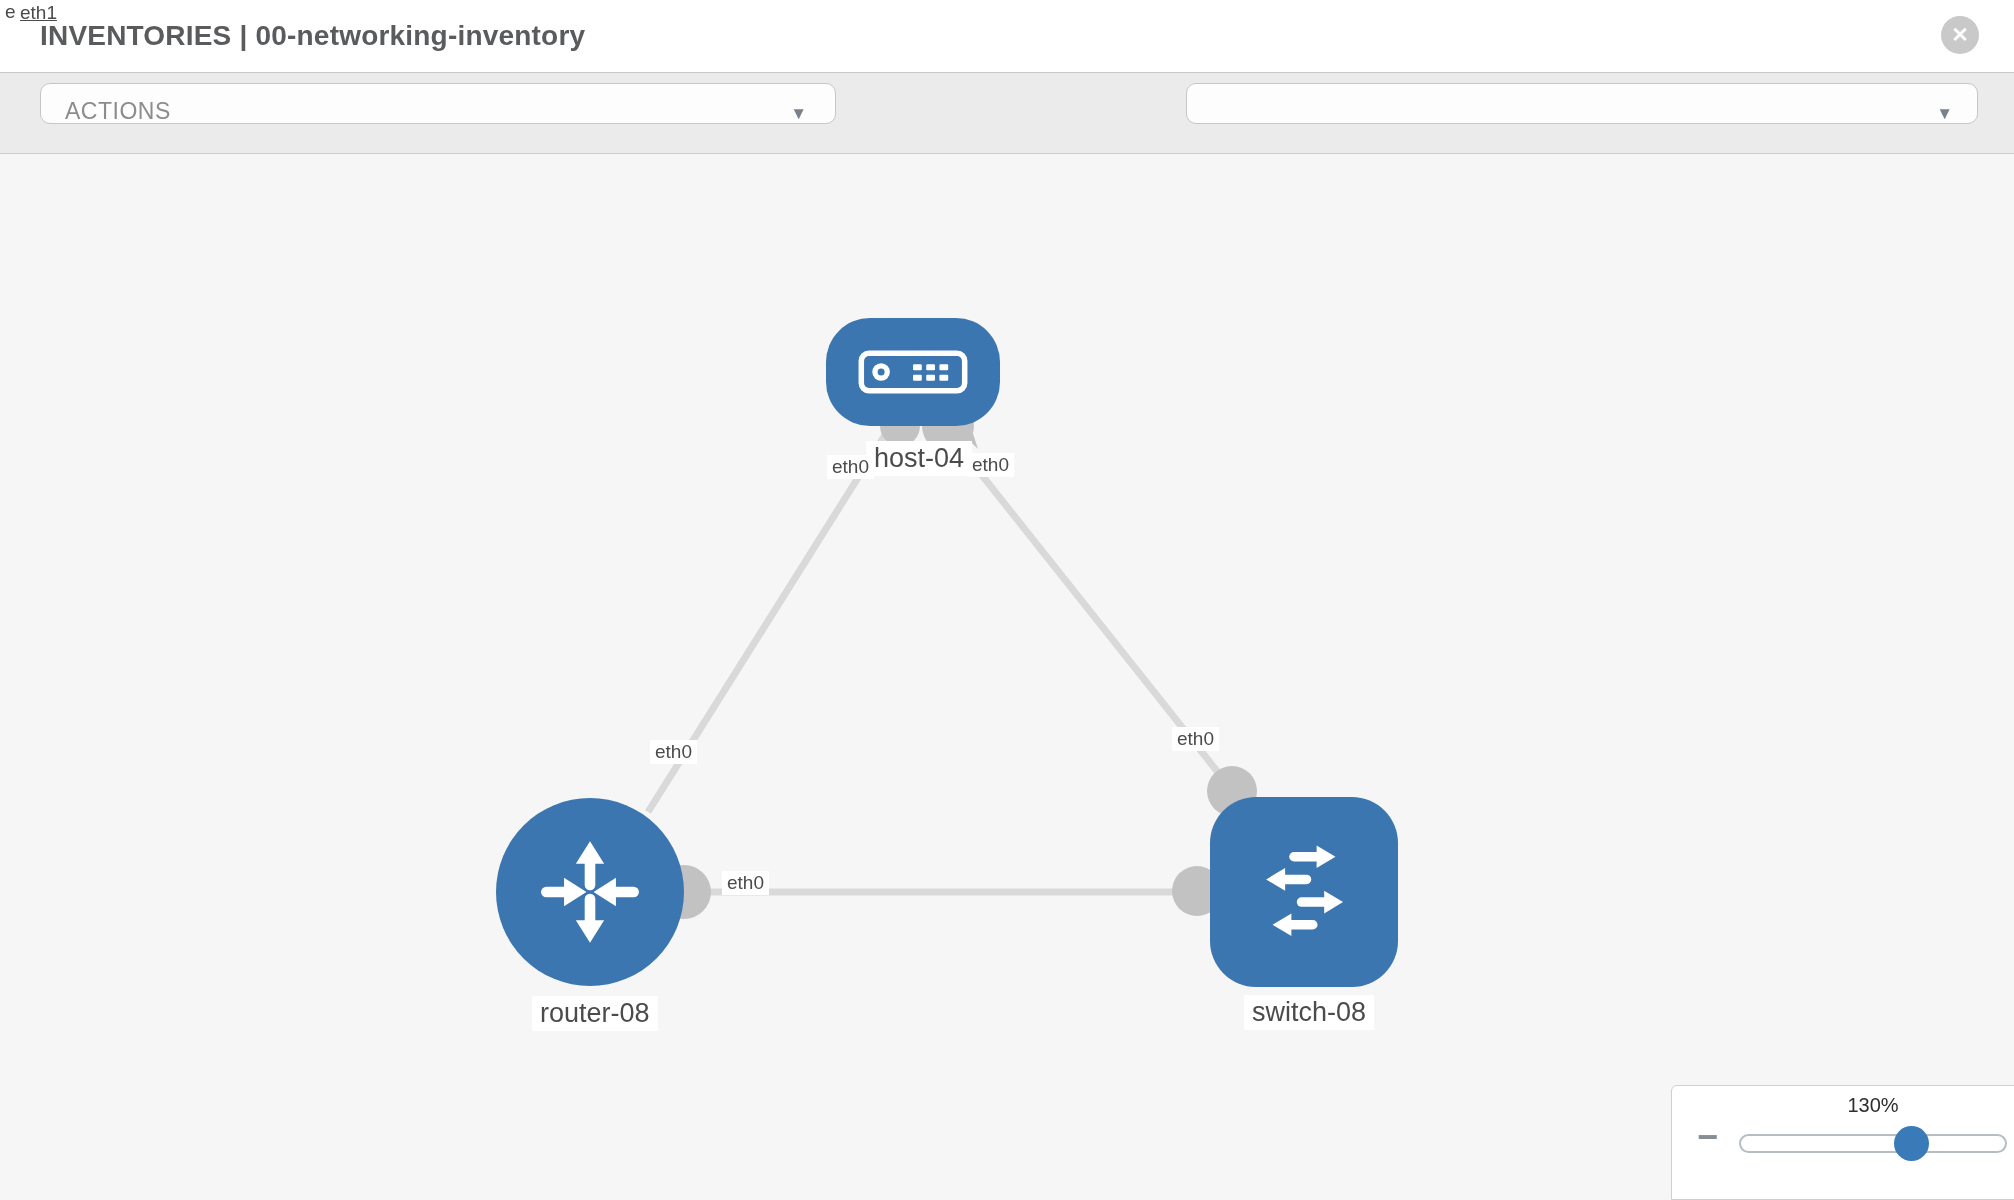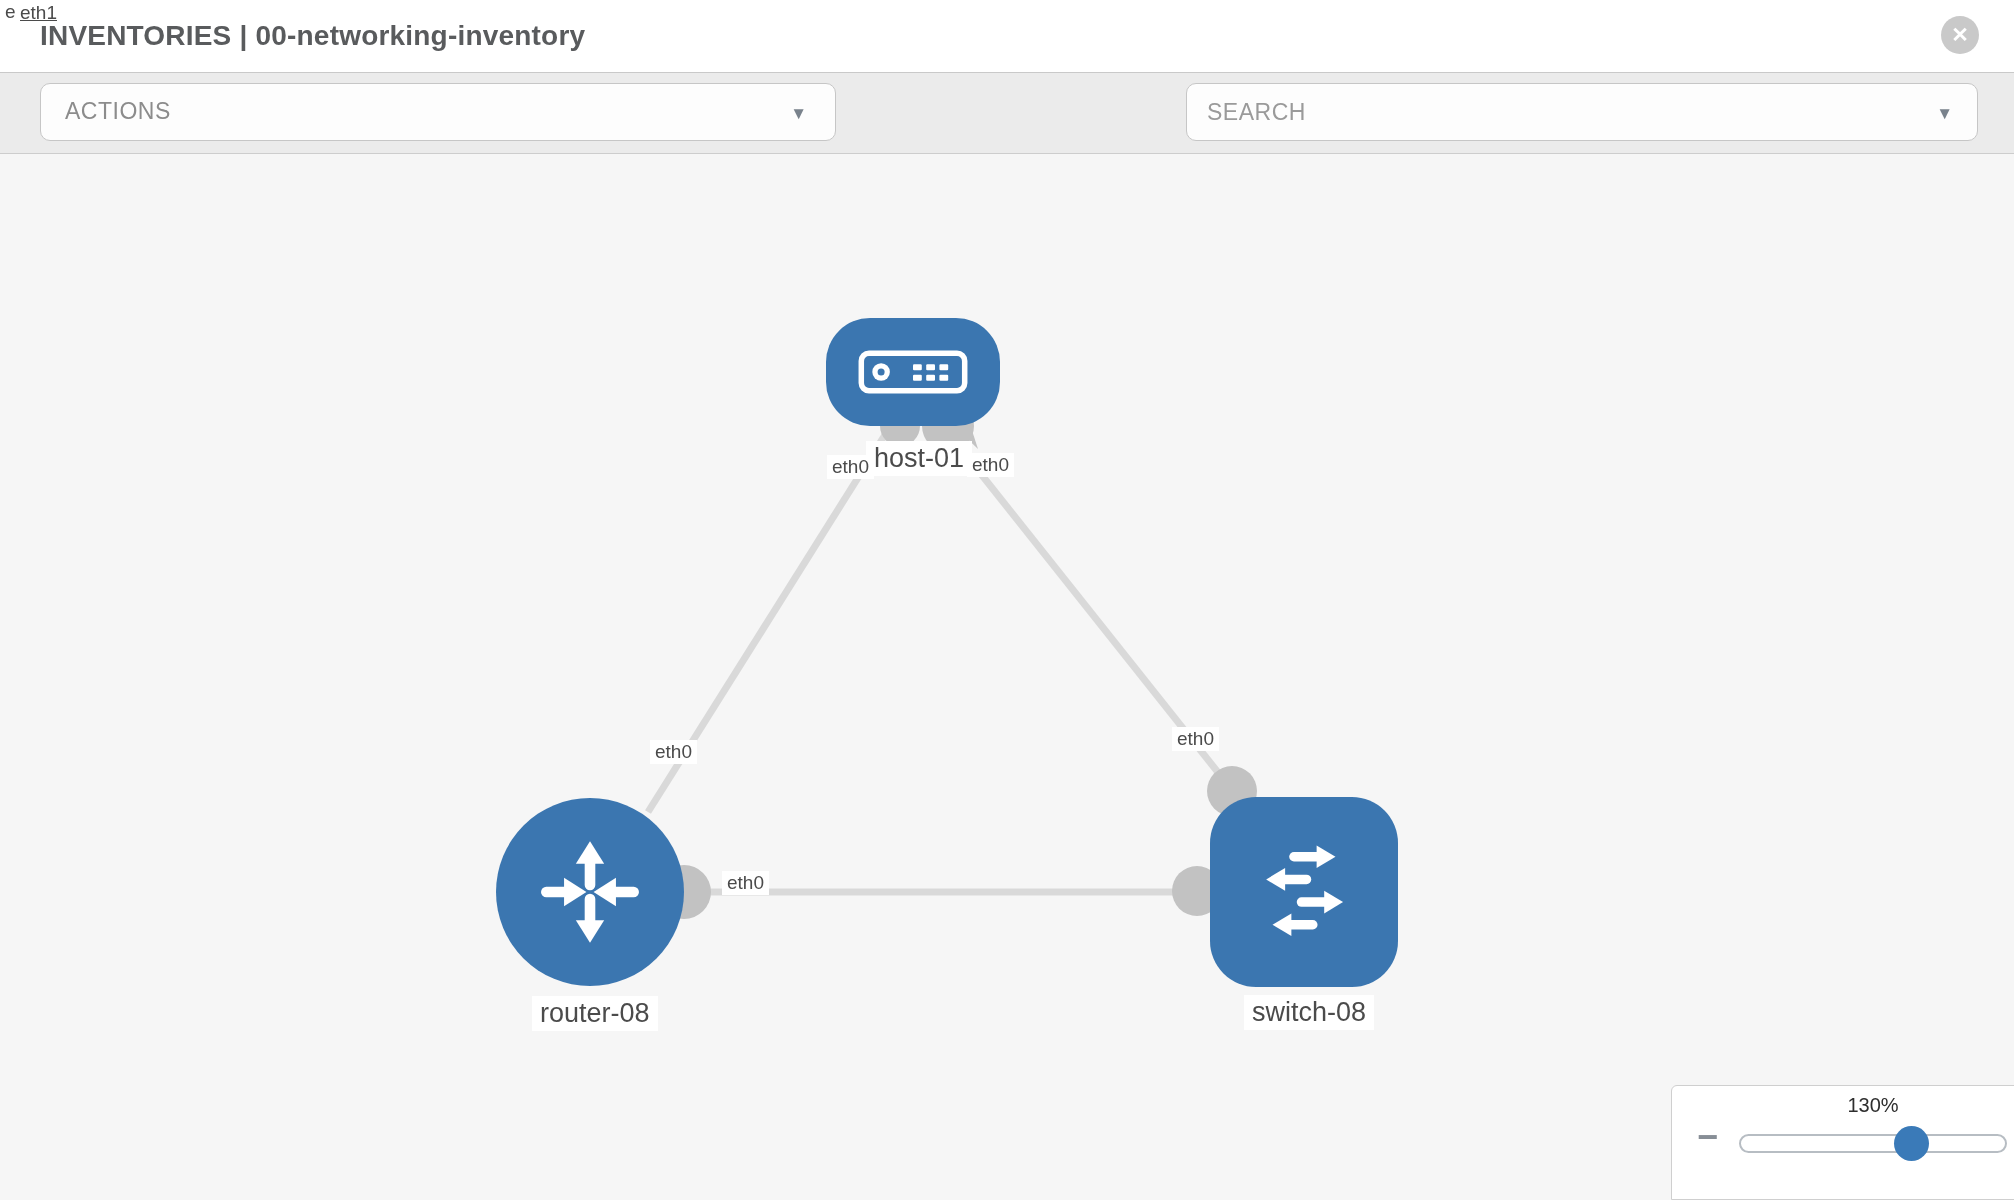--- a/index.html
+++ b/index.html
@@ -8,21 +8,21 @@
 
   
   .header { position:absolute; left:0; top:0; width:2014px; height:72px; background:#fff;border-radius:11px; }
   .header-title { position:absolute; left:40px; top:20px; font-size:28px; font-weight:700; color:#595b5d; letter-spacing:0.2px; }
   .close-btn { position:absolute; left:1941px; top:16px; width:38px; height:38px; border-radius:50%;
                background:#c9c9c9; color:#fff; font-size:21px; font-weight:700; line-height:38px; text-align:center; cursor:pointer; }
 
   
   .toolbar { position:absolute; left:0; top:72px; width:2014px; height:82px; background:#ebebeb;
              border-top:1px solid #c9c9c9; border-bottom:1px solid #cdcdcd; }
-  .select-box { position:absolute; top:10px; height:58px; background:#fdfdfd; border:1px solid #c6c6c6; border-radius:10px; }
+  .select-box { position:absolute; top:10px; height:41px; background:#fdfdfd; border:1px solid #c6c6c6; border-radius:10px; }
   .select-box .sel-label { position:absolute; left:24px; top:14px; font-size:23px; color:#8c8c8c; letter-spacing:0.5px; }
   .select-box .sel-caret { position:absolute; top:20px; font-size:17px; color:#79828c; }
   .actions-box { left:40px; width:796px; }
   .actions-box .sel-caret { right:28px; }
   .search-box { left:1186px; width:792px; }
   .search-box .sel-caret { right:24px; }
   .search-input { position:absolute; left:20px; top:6px; width:700px; height:44px; border:none; outline:none;
                   background:transparent; font-family:"Liberation Sans",sans-serif; font-size:23px; color:#555; letter-spacing:0.5px; }
   .search-input::placeholder { color:#9a9a9a; opacity:1; }
   .tool-icon { position:absolute; top:94px; width:42px; height:42px; cursor:pointer; }
@@ -97,21 +97,20 @@
     <svg class="tool-icon key" viewBox="0 0 40 40">
       <g stroke="#697077" stroke-width="4" fill="none" stroke-linecap="round">
         <circle cx="12.5" cy="12.5" r="6" stroke-width="4.4"></circle>
         <line x1="17.5" y1="17.5" x2="30" y2="30"></line>
         <line x1="24.5" y1="24.5" x2="21.6" y2="27.8"></line>
         <line x1="30" y1="30" x2="27.1" y2="33.3"></line>
       </g>
     </svg>
 
     <div class="select-box search-box">
-      <input class="search-input" type="text" placeholder="SEARCH" style="">
       <span class="sel-caret">▼</span>
     </div>
   </div>
 
   
   <div class="canvas"></div>
 
   <svg class="edges-svg" width="2014" height="1200">
 
     <line x1="888" y1="430" x2="648" y2="812" stroke="#d9d9d9" stroke-width="7"></line>
@@ -167,21 +166,21 @@
         <polygon points="20,40 35,31 35,49" stroke="none"></polygon>
         <line x1="48" y1="58" x2="68" y2="58"></line>
         <polygon points="81,58 66,49 66,67" stroke="none"></polygon>
         <line x1="38" y1="76" x2="57" y2="76"></line>
         <polygon points="25,76 40,67 40,85" stroke="none"></polygon>
       </g>
     </svg>
   </div>
 
   
-  <span class="lbl node-lbl lbl-host">host-01</span>
+  <span class="lbl node-lbl lbl-host">host-04</span>
   <span class="lbl node-lbl lbl-router">router-08</span>
   <span class="lbl node-lbl lbl-switch">switch-08</span>
 
   
   <span class="lbl iface-lbl if-host-l">eth0</span>
   <span class="lbl iface-lbl if-router-t">eth0</span>
   <span class="lbl iface-lbl if-host-r">eth0</span>
   <span class="lbl iface-lbl if-switch-t">eth0</span>
   <span class="lbl iface-lbl if-router-r">eth0</span>
   <span class="if-overlap">

